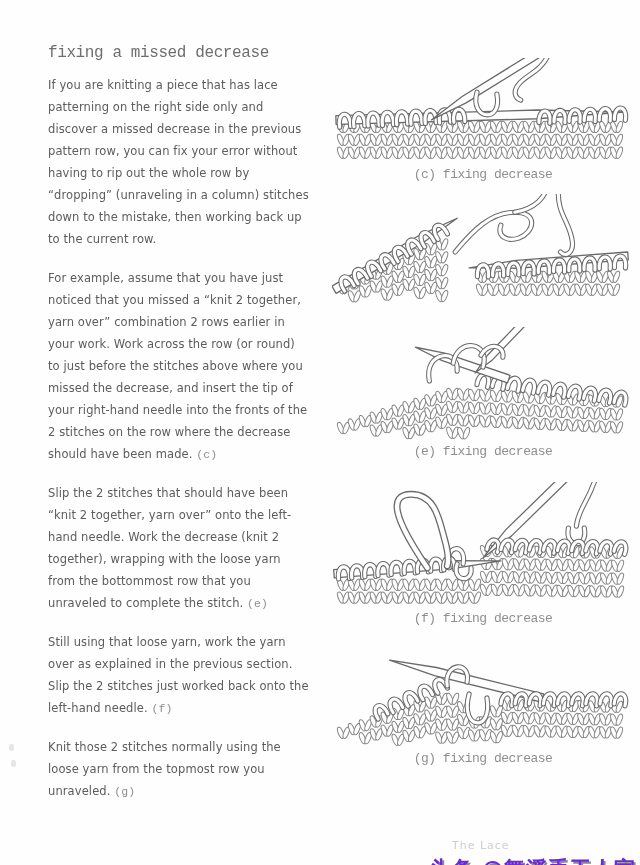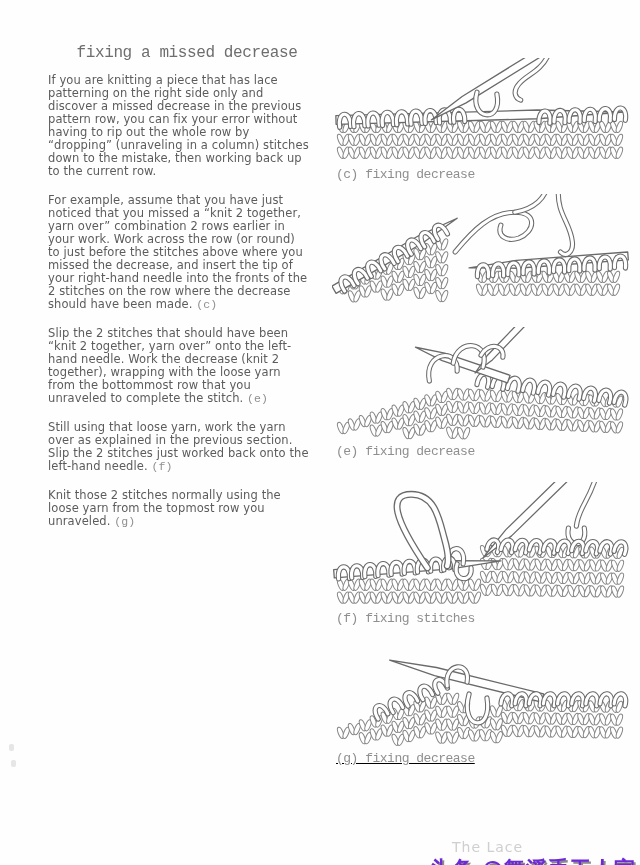--- a/index.html
+++ b/index.html
@@ -10,41 +10,41 @@
   }
   .page{position:absolute;inset:0;background:#fefefe;}
   .text-col{
     position:absolute;left:48px;top:42px;width:278px;
     color:var(--body,#5c5c5c);
   }
   .title{
     font-family:"Liberation Mono",monospace;
     font-size:16px;font-weight:400;letter-spacing:-0.4px;
     color:var(--title,#6e6e6e);
-    margin:0 0 10px 0;line-height:22px;text-align:center;
+    margin:0 0 10px 0;line-height:22px;
   }
   .para{
-    font-size:11.5px;line-height:13px;letter-spacing:0.1px;
+    font-size:11.5px;line-height:22px;letter-spacing:0.1px;
     margin:0 16px 16px 0;color:var(--body,#5c5c5c);
   }
   .para .ref{
     font-family:"Liberation Mono",monospace;
     color:var(--caption,#8f8f8f);font-size:11.5px;
   }
   .figures-col{position:absolute;left:332px;top:0;width:300px;}
   figure{position:absolute;left:0;margin:0;width:298px;}
   figure svg{display:block;}
   figcaption{
     font-family:"Liberation Mono",monospace;
     font-size:13px;letter-spacing:-0.5px;
-    color:var(--caption,#8f8f8f);margin-top:1px;padding-left:4px;
+    color:var(--caption,#8f8f8f);margin-top:1px;padding-left:4px;text-align:center;
   }
   .footer-book{
     position:absolute;left:452px;top:839px;
-    font-size:14px;letter-spacing:1px;color:var(--footer-text,#d0d0d0);
+    font-size:11px;letter-spacing:1px;color:var(--footer-text,#d0d0d0);
     white-space:nowrap;
   }
   .watermark{
     position:absolute;right:4px;top:831px;
     font-size:21px;font-weight:bold;letter-spacing:1px;
     color:#6d28d9;
     text-shadow:2px 2px 0 var(--watermark-shadow,#8a8a8a), -1px -1px 0 #ffffff, 0 0 1px #aaaaaa;
     white-space:nowrap;
     margin-top:24px;
   }
@@ -803,23 +803,23 @@
           <path d="M -5.5,3 C -7.2,-12 7.2,-12 5.5,3" fill="none" stroke="#fff" stroke-width="3.1" stroke-linecap="round" transform="translate(233.11111111111111 67.11111111111111) rotate(16)"></path>
           <path d="M -5.5,3 C -7.2,-12 7.2,-12 5.5,3" fill="none" stroke="#6a6a6a" stroke-width="5.2" stroke-linecap="round" transform="translate(247.33333333333331 67.33333333333333) rotate(16)"></path>
           <path d="M -5.5,3 C -7.2,-12 7.2,-12 5.5,3" fill="none" stroke="#fff" stroke-width="3.1" stroke-linecap="round" transform="translate(247.33333333333331 67.33333333333333) rotate(16)"></path>
           <path d="M -5.5,3 C -7.2,-12 7.2,-12 5.5,3" fill="none" stroke="#6a6a6a" stroke-width="5.2" stroke-linecap="round" transform="translate(261.55555555555554 67.55555555555556) rotate(16)"></path>
           <path d="M -5.5,3 C -7.2,-12 7.2,-12 5.5,3" fill="none" stroke="#fff" stroke-width="3.1" stroke-linecap="round" transform="translate(261.55555555555554 67.55555555555556) rotate(16)"></path>
           <path d="M -5.5,3 C -7.2,-12 7.2,-12 5.5,3" fill="none" stroke="#6a6a6a" stroke-width="5.2" stroke-linecap="round" transform="translate(275.77777777777777 67.77777777777777) rotate(16)"></path>
           <path d="M -5.5,3 C -7.2,-12 7.2,-12 5.5,3" fill="none" stroke="#fff" stroke-width="3.1" stroke-linecap="round" transform="translate(275.77777777777777 67.77777777777777) rotate(16)"></path>
           <path d="M -5.5,3 C -7.2,-12 7.2,-12 5.5,3" fill="none" stroke="#6a6a6a" stroke-width="5.2" stroke-linecap="round" transform="translate(290 68) rotate(16)"></path>
           <path d="M -5.5,3 C -7.2,-12 7.2,-12 5.5,3" fill="none" stroke="#fff" stroke-width="3.1" stroke-linecap="round" transform="translate(290 68) rotate(16)"></path>
         </svg>
-        <figcaption>(f) fixing stitches</figcaption>
+        <figcaption>(f) fixing decrease</figcaption>
       </figure>
-      <figure style="top: 638px; text-decoration: underline;">
+      <figure style="top: 638px;">
         <svg width="298" height="112" viewBox="0 0 300 112">
           <ellipse cx="8.7" cy="95.1" rx="2.4" ry="6" fill="#fff" stroke="#858585" stroke-width="1" transform="rotate(-22 8.7 95.1)"></ellipse>
           <ellipse cx="14.3" cy="95.1" rx="2.4" ry="6" fill="#fff" stroke="#858585" stroke-width="1" transform="rotate(22 14.3 95.1)"></ellipse>
           <ellipse cx="19.7" cy="91.3" rx="2.4" ry="6" fill="#fff" stroke="#858585" stroke-width="1" transform="rotate(-22 19.7 91.3)"></ellipse>
           <ellipse cx="25.3" cy="91.3" rx="2.4" ry="6" fill="#fff" stroke="#858585" stroke-width="1" transform="rotate(22 25.3 91.3)"></ellipse>
           <ellipse cx="30.7" cy="87.5" rx="2.4" ry="6" fill="#fff" stroke="#858585" stroke-width="1" transform="rotate(-22 30.7 87.5)"></ellipse>
           <ellipse cx="36.3" cy="87.5" rx="2.4" ry="6" fill="#fff" stroke="#858585" stroke-width="1" transform="rotate(22 36.3 87.5)"></ellipse>
           <ellipse cx="30.7" cy="100.5" rx="2.4" ry="6" fill="#fff" stroke="#858585" stroke-width="1" transform="rotate(-22 30.7 100.5)"></ellipse>
           <ellipse cx="36.3" cy="100.5" rx="2.4" ry="6" fill="#fff" stroke="#858585" stroke-width="1" transform="rotate(22 36.3 100.5)"></ellipse>
           <ellipse cx="41.7" cy="83.7" rx="2.4" ry="6" fill="#fff" stroke="#858585" stroke-width="1" transform="rotate(-22 41.7 83.7)"></ellipse>

